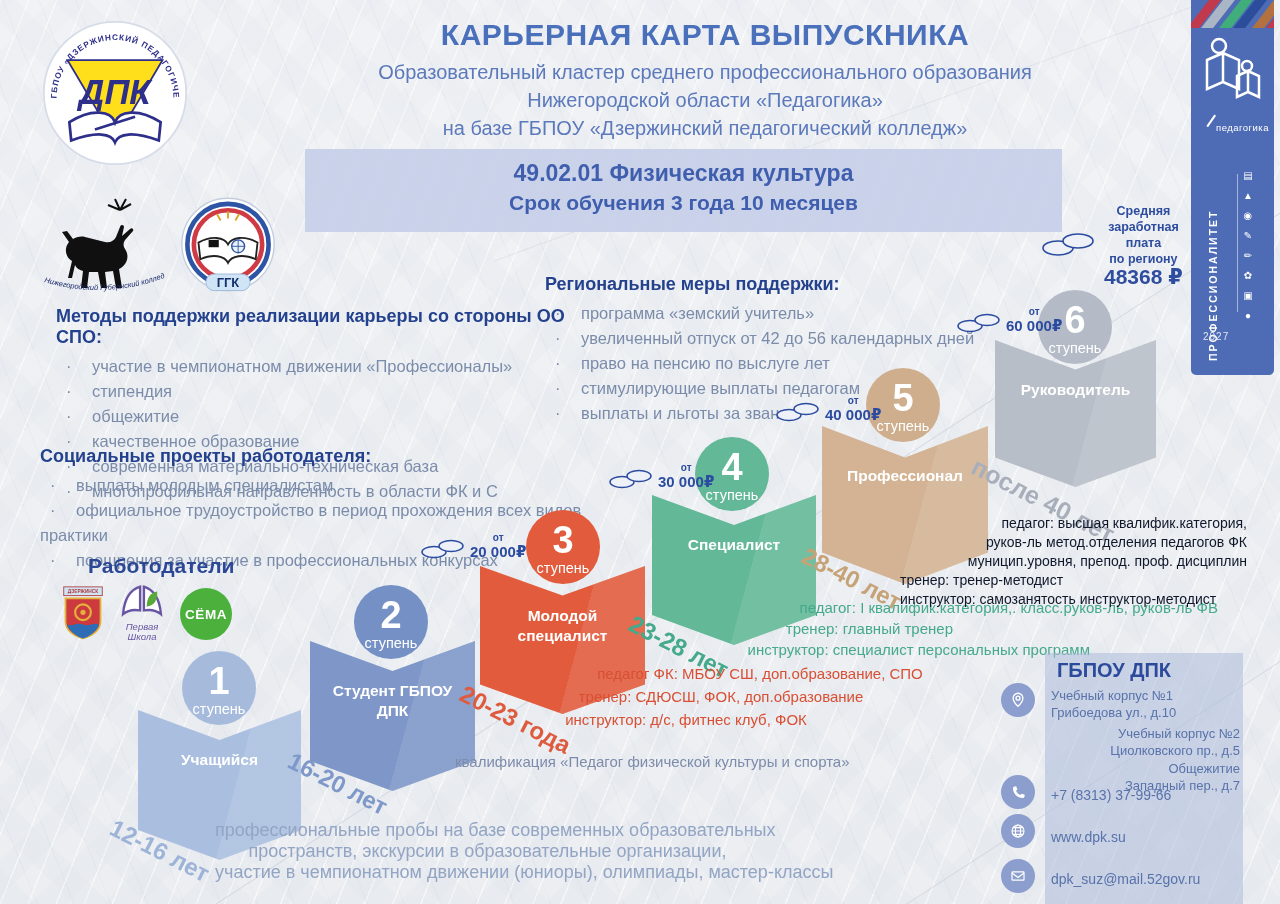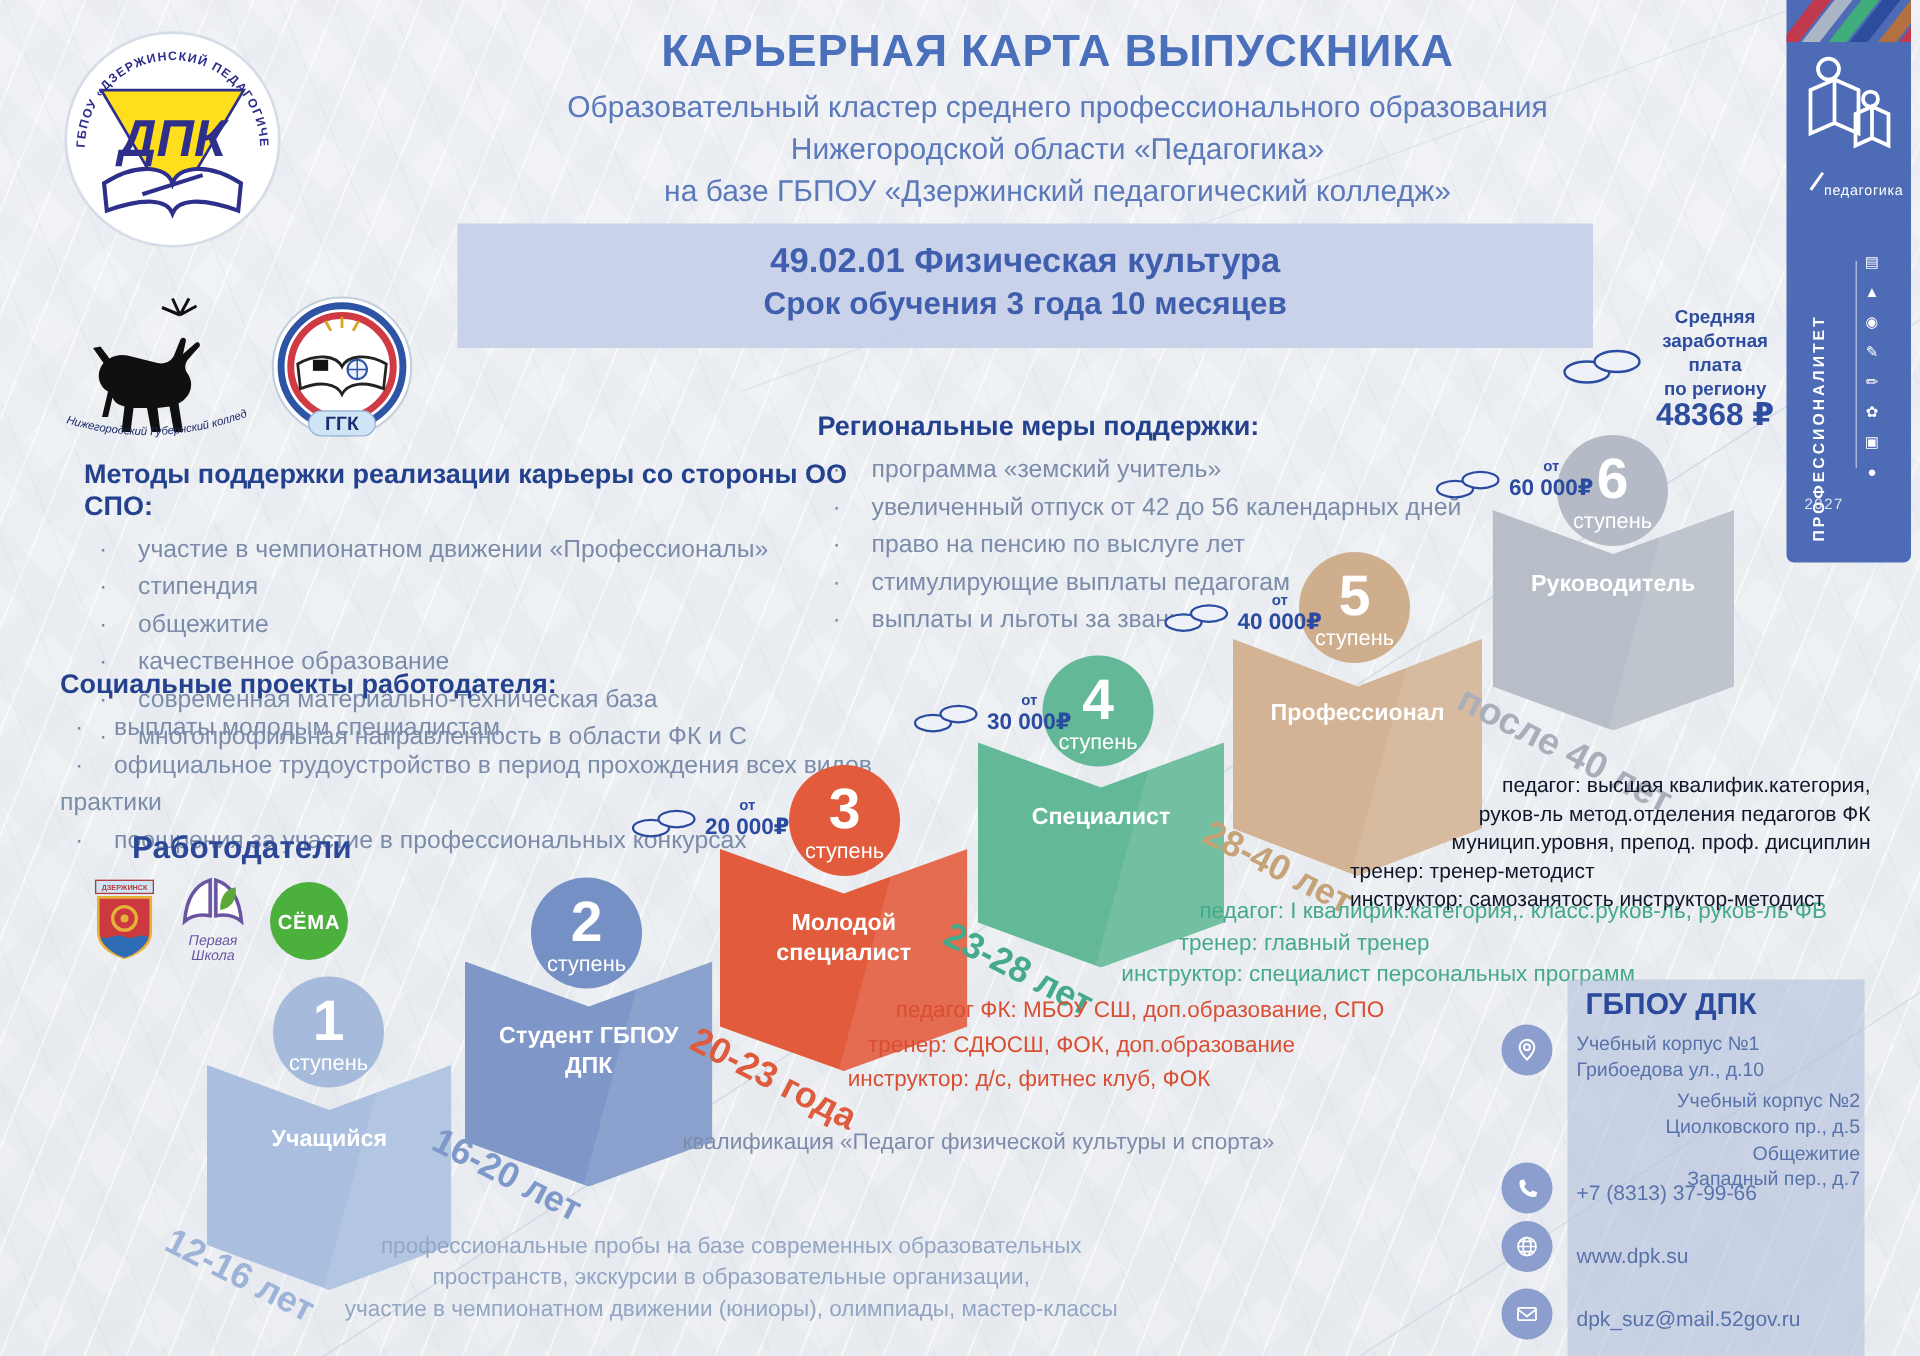--- a/index.html
+++ b/index.html
@@ -93,21 +93,21 @@
     font-size:15px; line-height:23px; }
   .note3 .i1 { margin-right:78px; } .note3 .i2 { margin-right:148px; }
   .note4 { left:740px; top:597px; width:478px; text-align:right; color:#45a98b;
     font-size:15px; line-height:21px; }
   .note4 .i1 { margin-right:265px; } .note4 .i2 { margin-right:128px; }
   .note5 { left:900px; top:514px; width:347px; text-align:right; color:#0f172a;
     font-size:14px; line-height:19px; }
   .note5 .i3 { margin-right:224px; } .note5 .i4 { margin-right:56px; }
   .qualif { left:455px; top:753px; font-size:15px; color:#7d8cab; }
   .note1 { left:215px; top:820px; width:545px; text-align:center; color:#93a5c4;
-    font-size:15px; line-height:21px; }
+    font-size:18px; line-height:21px; }
 
   
   .sidebar { left:1191px; top:0; width:83px; height:375px; background:#4e6cb5;
     border-radius:0 0 5px 5px; }
   .stripes { left:1191px; top:0; width:83px; height:28px; overflow:hidden; white-space:nowrap; }
   .stripes span { display:inline-block; width:12px; height:46px; margin-right:2px;
     transform:skewX(-38deg) translateY(-8px); }
   .side-logo { left:1203px; top:36px; }
   .side-slash { left:1204px; top:120px; width:14px; height:1.5px; background:#fff;
     transform:rotate(-55deg); }

